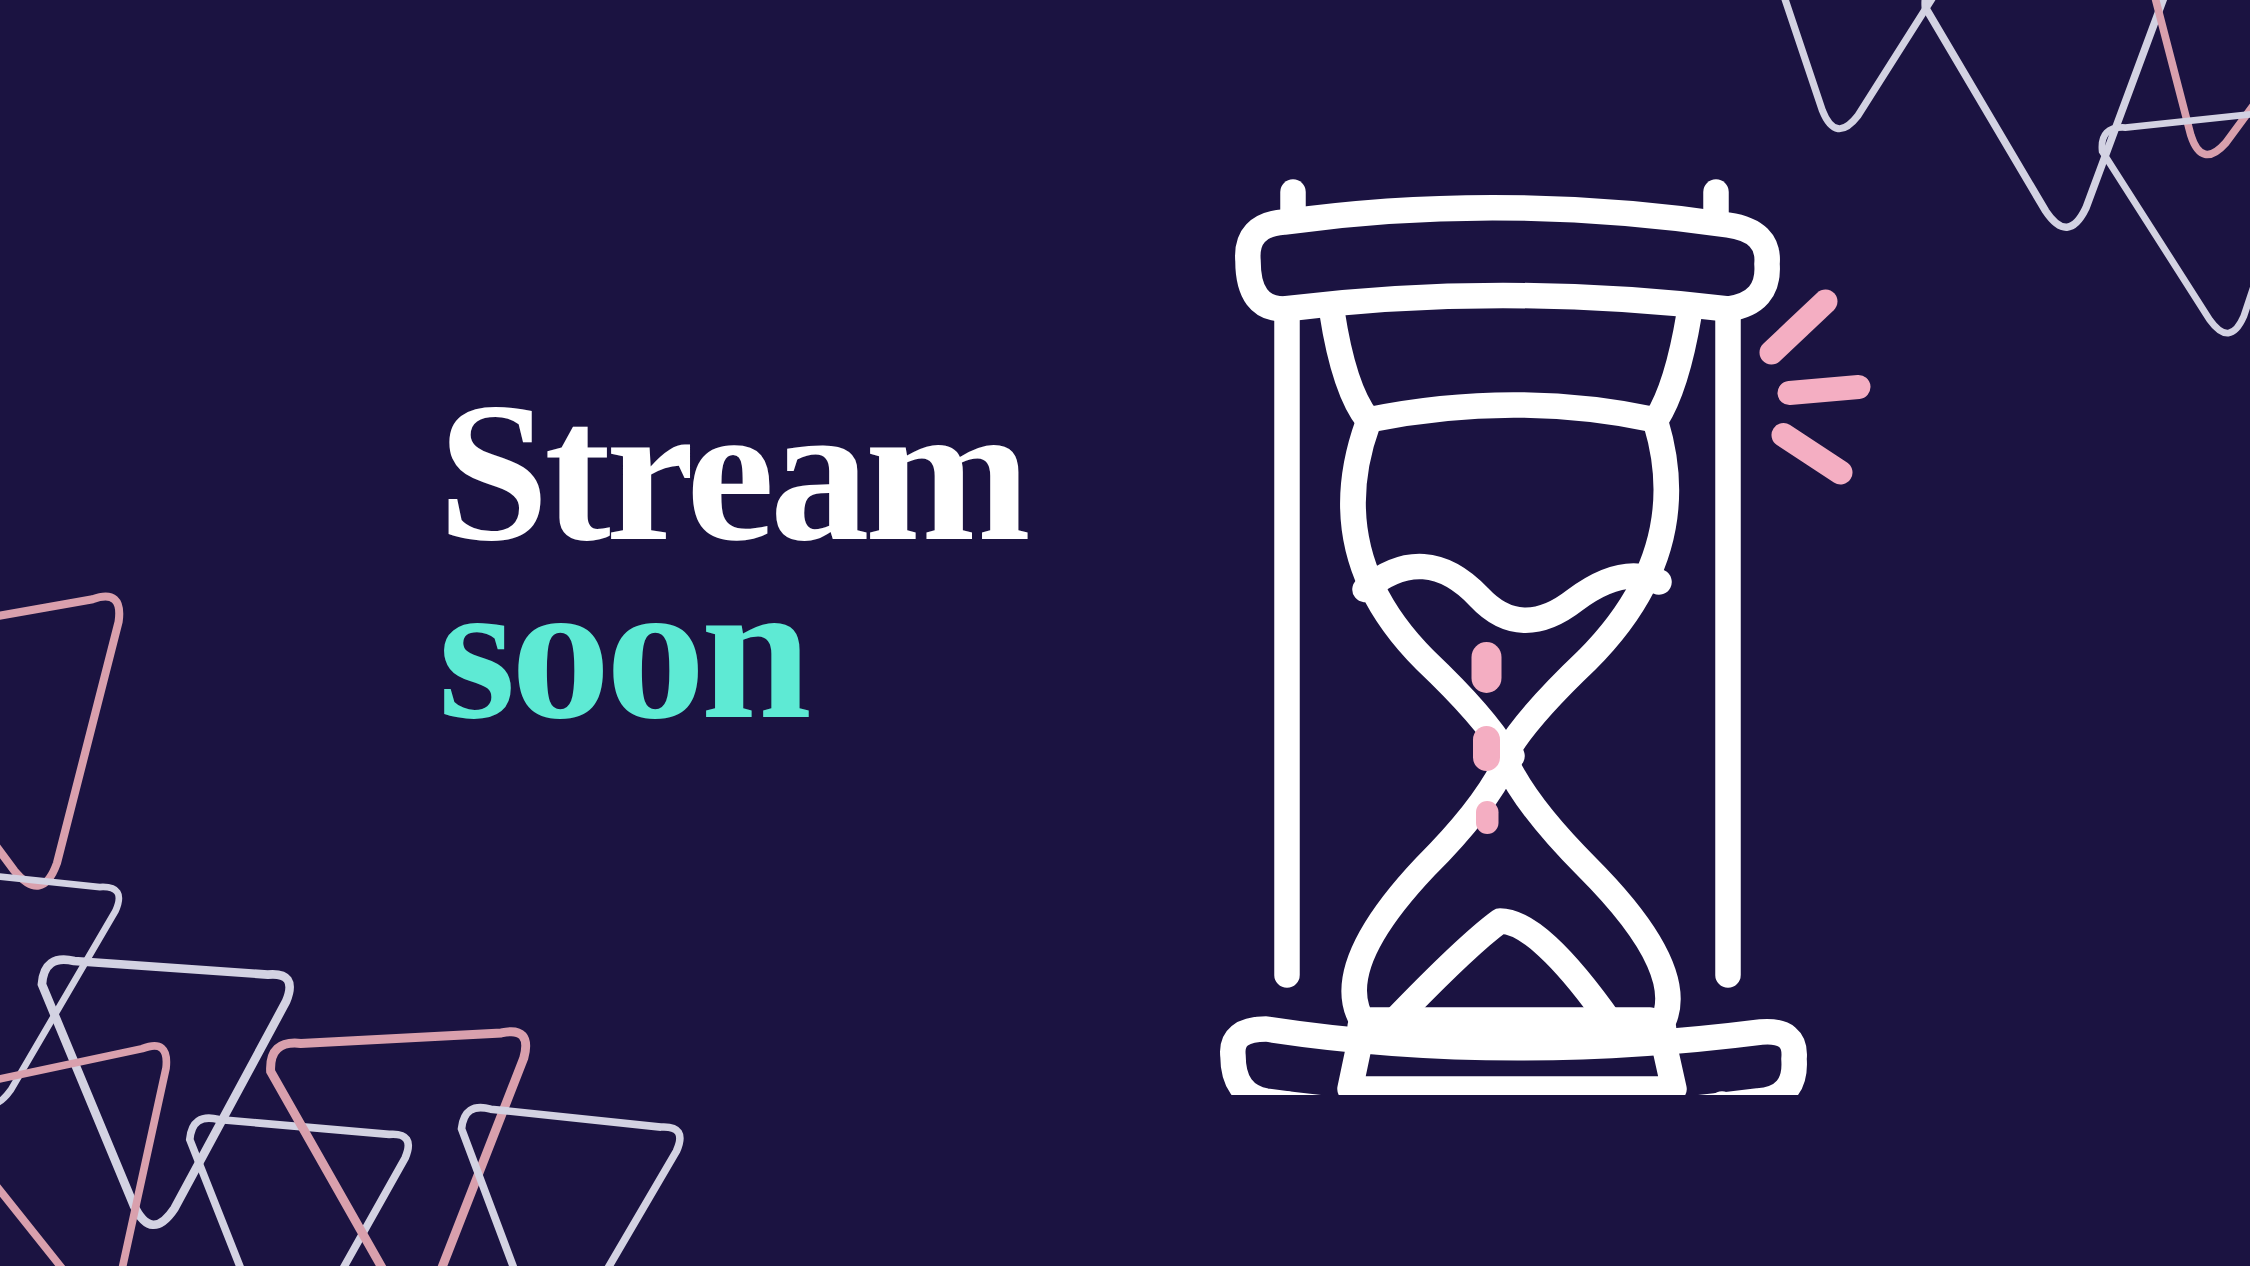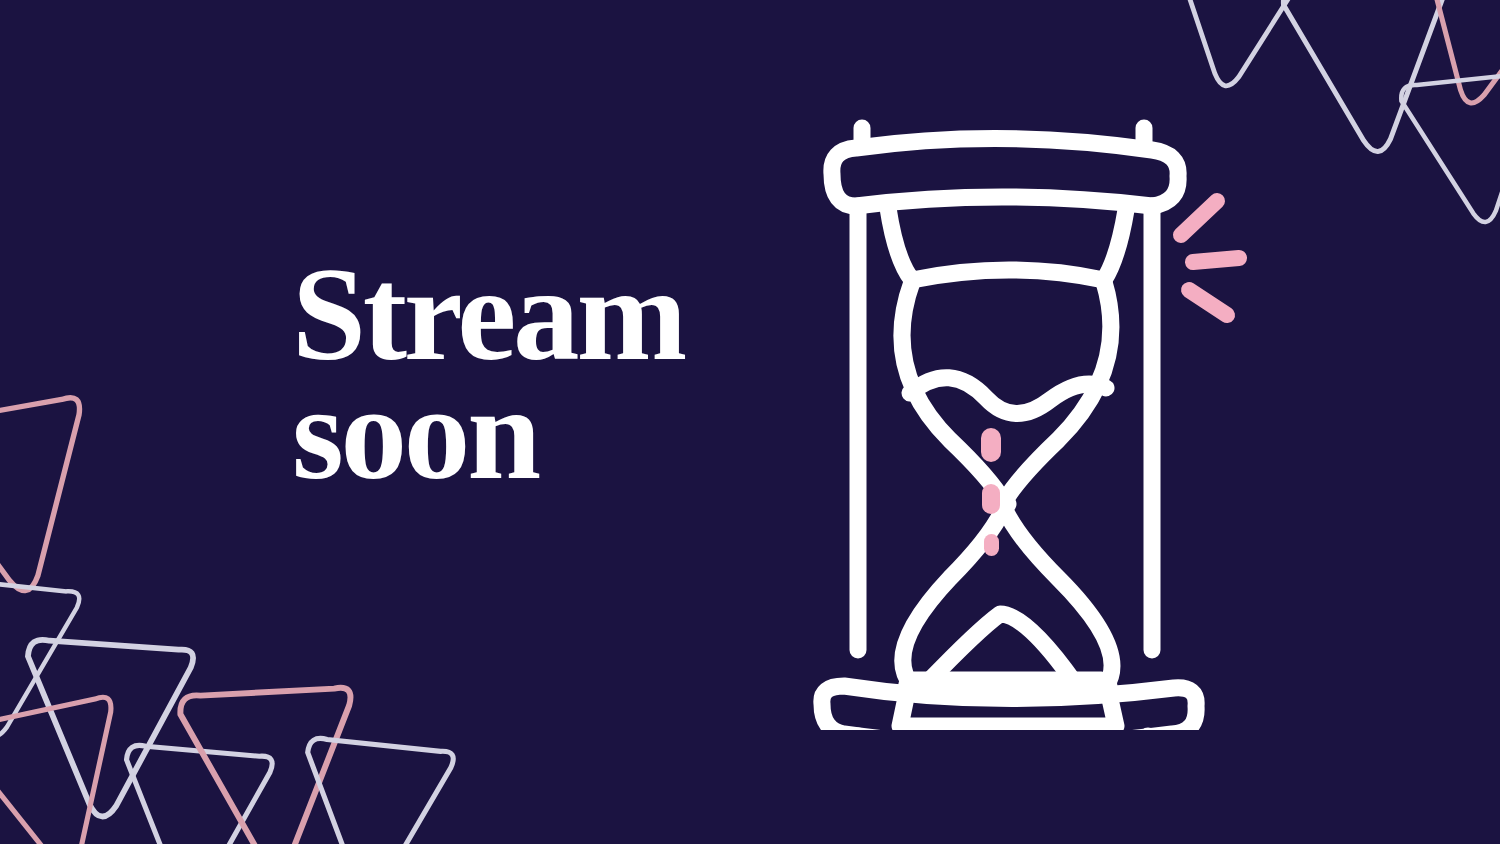--- a/index.html
+++ b/index.html
@@ -39,21 +39,21 @@
   }
   .headline .line {
     display: block;
     font-size: 133px;
     line-height: 119px;
     font-weight: bold;
     letter-spacing: -3.2px;
     white-space: nowrap;
   }
   .line-1, .line-2 { color: #ffffff; }
-  .line-3 { color: #ffffff; }
+  .line-3 { color: #5eead4; }
 
   
   .hourglass {
     position: absolute;
     left: 800px;
     top: 110px;
     width: 420px;
     height: 620px;
   }
   .sparks {

